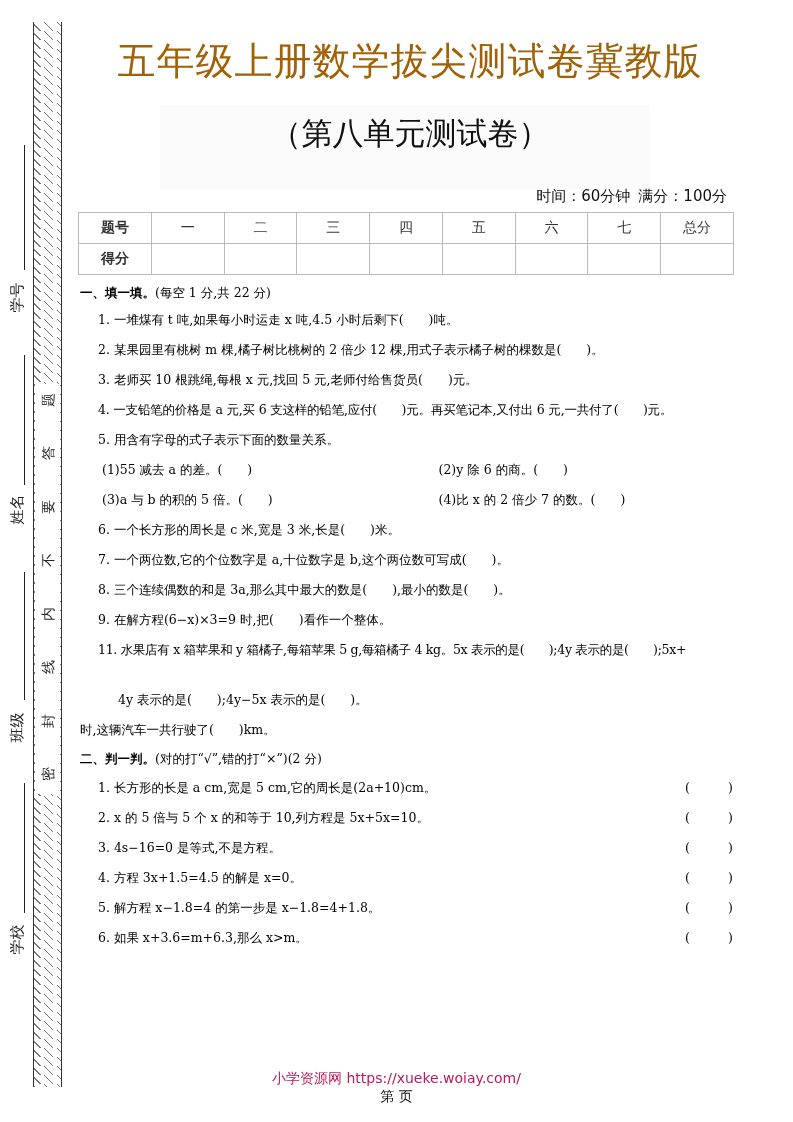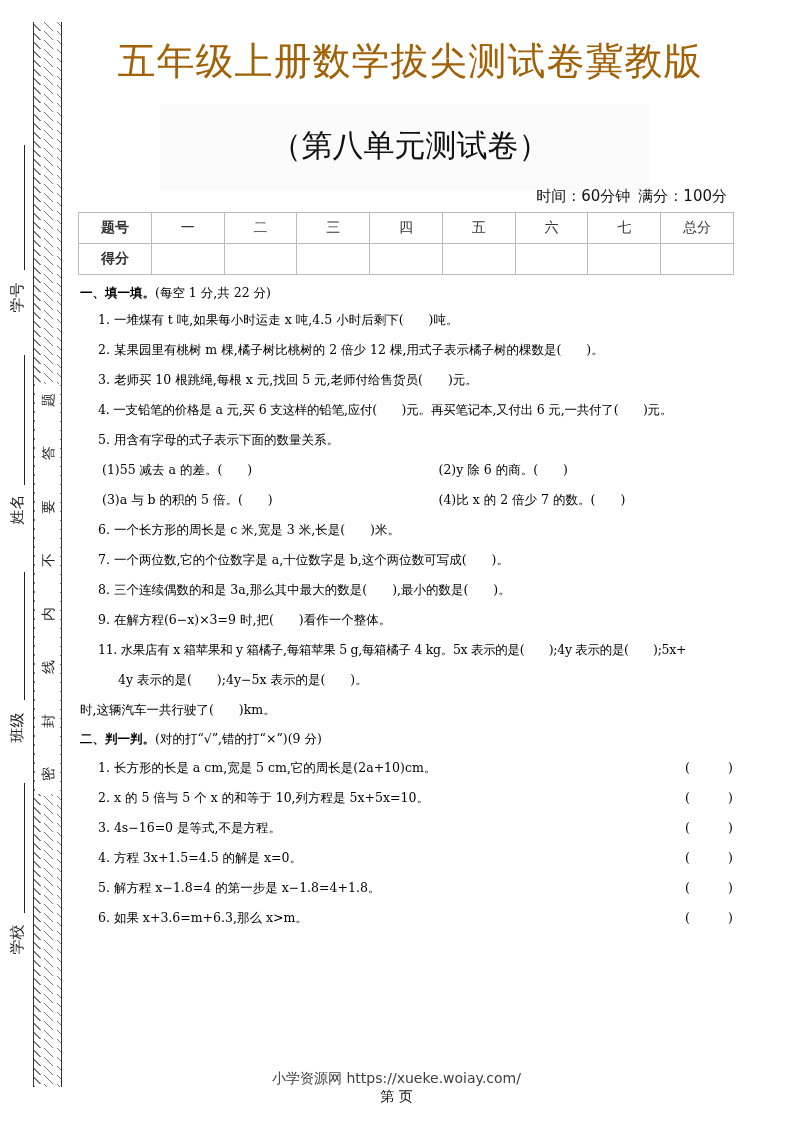--- a/index.html
+++ b/index.html
@@ -18,43 +18,43 @@
                 transform: rotate(-90deg); line-height: 16px; }
   .side-label { position: absolute; left: 0; font-family: "DejaVu Sans", sans-serif;
                 font-size: 15px; transform: rotate(-90deg); transform-origin: center; white-space: nowrap; width: 34px; text-align:center; }
   .side-line { position: absolute; left: 24px; width: 1px; background: #222; }
 
   
   .title { position: absolute; left: 80px; width: 660px; top: 36px; text-align: center;
            font-family: "DejaVu Sans", sans-serif; font-size: 38px; letter-spacing: 1px; color: #a16207; }
   .subtitle-bg { position: absolute; left: 160px; top: 105px; width: 490px; height: 85px; background: #fbfbfb; }
   .subtitle { position: absolute; left: 80px; width: 660px; top: 113px; text-align: center;
-              font-family: "DejaVu Sans", sans-serif; font-size: 31px; color: #111; margin-top: 12px; }
+              font-family: "DejaVu Sans", sans-serif; font-size: 31px; color: #111; }
   .meta { position: absolute; right: 66px; top: 187px; font-family: "DejaVu Sans", sans-serif; font-size: 15px; color: #111; }
   .meta span + span { margin-left: 8px; }
 
   
   table.score { position: absolute; left: 78px; top: 212px; width: 656px; border-collapse: collapse;
                 font-family: "DejaVu Sans", sans-serif; font-size: 14px; }
   table.score td { border: 1px solid #bbb; height: 28px; text-align: center; width: 72.8px; color: #333; }
   table.score td.hdr { font-weight: bold; color: #333; }
 
   
   .content { position: absolute; left: 80px; top: 280px; width: 655px; font-size: 12.5px; color: #000000; }
   .sec { font-weight: bold; margin: 0; height: 25px; line-height: 25px; font-family: "DejaVu Sans", sans-serif; font-size: 12.5px; }
   .sec .note { font-weight: normal; font-family: "DejaVu Serif", serif; }
   .q { height: 30px; line-height: 30px; padding-left: 18px; white-space: nowrap; }
-  .q.cont { padding-left: 38px; }
+  .q.cont { padding-left: 38px; margin-top: 20px; }
   .sub-row { height: 30px; line-height: 30px; padding-left: 22px; display: flex; gap: 40px; }
   .sub-row .sub { width: 306px; white-space: nowrap; }
   .judge { height: 30px; line-height: 30px; padding-left: 18px; display: flex; justify-content: space-between; white-space: nowrap; }
   .judge .paren { width: 48px; display: flex; justify-content: space-between; padding-right: 2px; }
 
   .footer { position: absolute; left: 0; width: 793px; top: 1070px; text-align: center;
-            font-family: "DejaVu Sans", sans-serif; font-size: 14px; color: #404040; }
+            font-family: "DejaVu Sans", sans-serif; font-size: 14px; color: #be185d; }
   .page { position: absolute; left: 0; width: 793px; top: 1088px; text-align: center;
           font-family: "DejaVu Sans", sans-serif; font-size: 14px; color: #111; }
 </style>
 </head>
 <body>
 
 <div class="strip">
   <div class="strip-mask" style="top:362px;height:410px;"></div>
   <div class="strip-words">
     <span class="strip-word">题</span>
@@ -138,21 +138,21 @@
   </div>
   <div class="q">6. 一个长方形的周长是 c 米,宽是 3 米,长是(　　)米。</div>
   <div class="q">7. 一个两位数,它的个位数字是 a,十位数字是 b,这个两位数可写成(　　)。</div>
   <div class="q">8. 三个连续偶数的和是 3a,那么其中最大的数是(　　),最小的数是(　　)。</div>
   <div class="q">9. 在解方程(6−x)×3=9 时,把(　　)看作一个整体。</div>
   <div class="q" style="letter-spacing:-0.3px;">11. 水果店有 x 箱苹果和 y 箱橘子,每箱苹果 5 g,每箱橘子 4 kg。5x 表示的是(　　);4y 表示的是(　　);5x+</div>
   <div class="q cont">4y 表示的是(　　);4y−5x 表示的是(　　)。</div>
   <div class="q" style="padding-left:0;">时,这辆汽车一共行驶了(　　)km。</div>
 
   <div class="sec" style="height:28px;line-height:28px;">
-    <span>二、判一判。</span><span class="note">(对的打“√”,错的打“×”)(9 分)</span>
+    <span>二、判一判。</span><span class="note">(对的打“√”,错的打“×”)(2 分)</span>
   </div>
   <div class="judge">
     <span>1. 长方形的长是 a cm,宽是 5 cm,它的周长是(2a+10)cm。</span>
     <span class="paren">
         <span>(</span>
         <span>)</span>
       </span>
   </div>
   <div class="judge">
     <span>2. x 的 5 倍与 5 个 x 的和等于 10,列方程是 5x+5x=10。</span>

